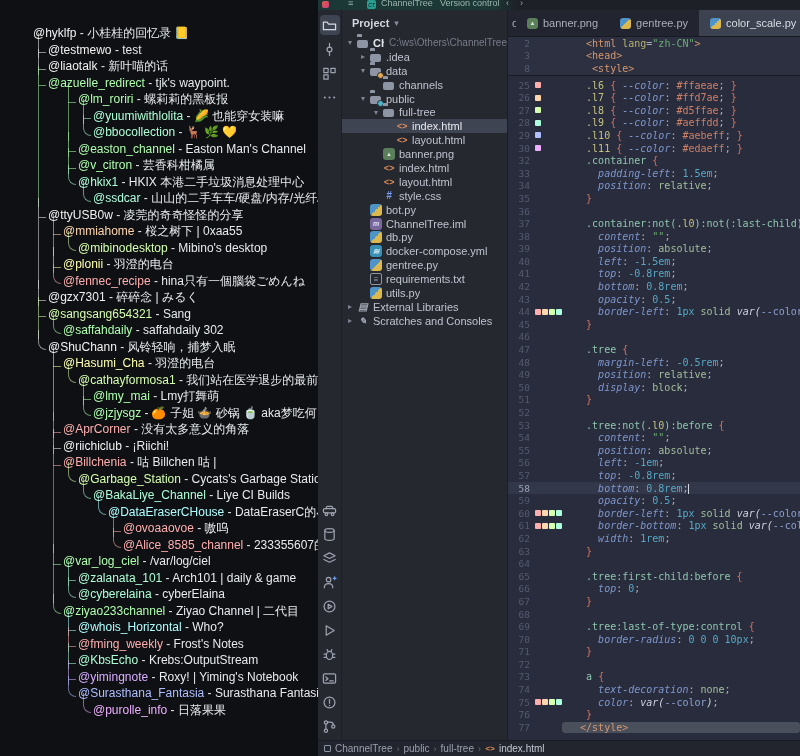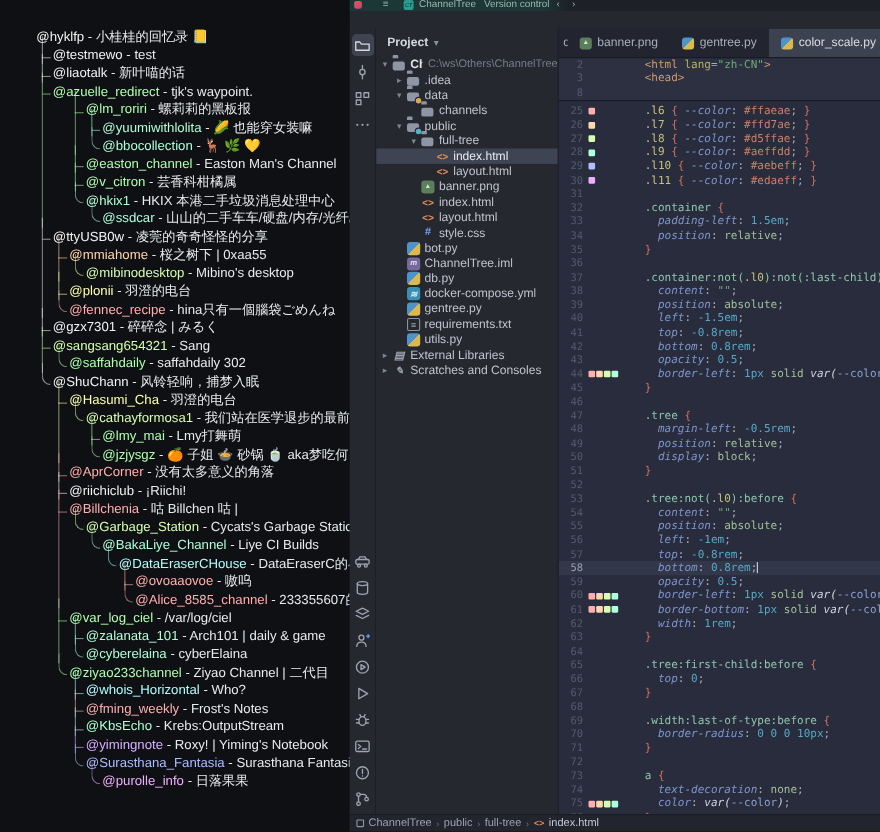--- a/index.html
+++ b/index.html
@@ -27,21 +27,21 @@
          background:#262830; color:#bdc1cc; }
   #titlebar { position:relative; height:10px; overflow:hidden;
               background:linear-gradient(90deg,#1c3836 0,#1c3836 175px,#1d2027 200px,#1d2027 100%);
               font-size:9px; color:#9eb4ae; }
   #titlebar span { position:absolute; top:-2px; }
   #tb-logo { position:absolute; left:4px; top:1px; width:7px; height:7px; border-radius:2px;
              background:linear-gradient(135deg,#e05a4e,#c9417e); }
   #tb-badge { position:absolute; left:49px; top:0; width:9px; height:9px; border-radius:2px;
               background:#2aa      ; background:#2a9d8f; color:#05211d; font-size:5px;
               text-align:center; line-height:10px; }
-  #ide-body { position:absolute; left:0; top:10px; right:0; bottom:16px; display:flex;margin-top:16px; }
+  #ide-body { position:absolute; left:0; top:10px; right:0; bottom:16px; display:flex; }
 
   
   #stripe { width:24px; background:#262830; border-right:1px solid #1d1f26; display:flex;
             flex-direction:column; align-items:center; padding:3px 0 2px; }
   .stripe-ic { width:20px; height:20px; margin:2px 0; border-radius:4px; display:flex;
                align-items:center; justify-content:center; cursor:pointer; }
   .stripe-ic.active { background:#3e4452; }
   .stripe-ic svg { stroke:#9da3b0; fill:none; stroke-width:1.3; stroke-linecap:round; stroke-linejoin:round; }
   .stripe-ic.active svg { stroke:#d5d9e2; }
   #stripe-spacer { flex:1; }
@@ -500,30 +500,29 @@
               <span>gentree.py</span>
             </div>
             <div class="tab active">
               <i class="fi fi-py"></i>
               <span>color_scale.py</span>
             </div>
           </div>
         <div id="sticky">
             <div class="crow"><span class="ln">2</span><span class="gsw"></span><span class="ctext" style="padding-left: 4ch;"><span class="tk-t">&lt;html</span><span class="tk-w"> </span><span class="tk-a">lang</span><span class="tk-pu">=</span><span class="tk-s">"zh-CN"</span><span class="tk-t">&gt;</span></span></div>
             <div class="crow"><span class="ln">3</span><span class="gsw"></span><span class="ctext" style="padding-left: 4ch;"><span class="tk-t">&lt;head&gt;</span></span></div>
-            <div class="crow"><span class="ln">8</span><span class="gsw"></span></div>
+            <div class="crow"><span class="ln">8</span><span class="gsw"></span><span class="ctext" style="padding-left: 5ch;"><span class="tk-t">&lt;style&gt;</span></span></div>
           </div>
         <div id="code" style="padding-top:3px">
             <div class="crow"><span class="ln">25</span><span class="gsw"><i style="background: rgb(255, 174, 174);"></i></span><span class="ctext" style="padding-left: 4ch;"><span class="tk-cl">.l6</span><span class="tk-w"> </span><span class="tk-b">{</span><span class="tk-w"> </span><span class="tk-p">--color</span><span class="tk-pu">:</span><span class="tk-w"> </span><span class="tk-h">#ffaeae</span><span class="tk-pu">;</span><span class="tk-w"> </span><span class="tk-b">}</span></span></div>
             <div class="crow"><span class="ln">26</span><span class="gsw"><i style="background: rgb(255, 215, 174);"></i></span><span class="ctext" style="padding-left: 4ch;"><span class="tk-cl">.l7</span><span class="tk-w"> </span><span class="tk-b">{</span><span class="tk-w"> </span><span class="tk-p">--color</span><span class="tk-pu">:</span><span class="tk-w"> </span><span class="tk-h">#ffd7ae</span><span class="tk-pu">;</span><span class="tk-w"> </span><span class="tk-b">}</span></span></div>
             <div class="crow"><span class="ln">27</span><span class="gsw"><i style="background: rgb(213, 255, 174);"></i></span><span class="ctext" style="padding-left: 4ch;"><span class="tk-cl">.l8</span><span class="tk-w"> </span><span class="tk-b">{</span><span class="tk-w"> </span><span class="tk-p">--color</span><span class="tk-pu">:</span><span class="tk-w"> </span><span class="tk-h">#d5ffae</span><span class="tk-pu">;</span><span class="tk-w"> </span><span class="tk-b">}</span></span></div>
             <div class="crow"><span class="ln">28</span><span class="gsw"><i style="background: rgb(174, 255, 221);"></i></span><span class="ctext" style="padding-left: 4ch;"><span class="tk-cl">.l9</span><span class="tk-w"> </span><span class="tk-b">{</span><span class="tk-w"> </span><span class="tk-p">--color</span><span class="tk-pu">:</span><span class="tk-w"> </span><span class="tk-h">#aeffdd</span><span class="tk-pu">;</span><span class="tk-w"> </span><span class="tk-b">}</span></span></div>
             <div class="crow"><span class="ln">29</span><span class="gsw"><i style="background: rgb(174, 190, 255);"></i></span><span class="ctext" style="padding-left: 4ch;"><span class="tk-cl">.l10</span><span class="tk-w"> </span><span class="tk-b">{</span><span class="tk-w"> </span><span class="tk-p">--color</span><span class="tk-pu">:</span><span class="tk-w"> </span><span class="tk-h">#aebeff</span><span class="tk-pu">;</span><span class="tk-w"> </span><span class="tk-b">}</span></span></div>
             <div class="crow"><span class="ln">30</span><span class="gsw"><i style="background: rgb(237, 174, 255);"></i></span><span class="ctext" style="padding-left: 4ch;"><span class="tk-cl">.l11</span><span class="tk-w"> </span><span class="tk-b">{</span><span class="tk-w"> </span><span class="tk-p">--color</span><span class="tk-pu">:</span><span class="tk-w"> </span><span class="tk-h">#edaeff</span><span class="tk-pu">;</span><span class="tk-w"> </span><span class="tk-b">}</span></span></div>
-            <div class="crow"><span class="ln">31</span><span class="gsw"></span><span class="ctext" style="padding-left: 0ch;"></span></div>
             <div class="crow"><span class="ln">32</span><span class="gsw"></span><span class="ctext" style="padding-left: 4ch;"><span class="tk-sel">.container</span><span class="tk-w"> </span><span class="tk-b">{</span></span></div>
             <div class="crow"><span class="ln">33</span><span class="gsw"></span><span class="ctext" style="padding-left: 6ch;"><span class="tk-p">padding-left</span><span class="tk-pu">:</span><span class="tk-w"> </span><span class="tk-n">1.5em</span><span class="tk-pu">;</span></span></div>
             <div class="crow"><span class="ln">34</span><span class="gsw"></span><span class="ctext" style="padding-left: 6ch;"><span class="tk-p">position</span><span class="tk-pu">:</span><span class="tk-w"> </span><span class="tk-v">relative</span><span class="tk-pu">;</span></span></div>
             <div class="crow"><span class="ln">35</span><span class="gsw"></span><span class="ctext" style="padding-left: 4ch;"><span class="tk-b">}</span></span></div>
             <div class="crow"><span class="ln">36</span><span class="gsw"></span><span class="ctext" style="padding-left: 0ch;"></span></div>
             <div class="crow"><span class="ln">37</span><span class="gsw"></span><span class="ctext" style="padding-left: 4ch;"><span class="tk-sel">.container:not(</span><span class="tk-cl">.l0</span><span class="tk-sel">):not(:last-child):before</span></span></div>
             <div class="crow"><span class="ln">38</span><span class="gsw"></span><span class="ctext" style="padding-left: 6ch;"><span class="tk-p">content</span><span class="tk-pu">:</span><span class="tk-w"> </span><span class="tk-s">""</span><span class="tk-pu">;</span></span></div>
             <div class="crow"><span class="ln">39</span><span class="gsw"></span><span class="ctext" style="padding-left: 6ch;"><span class="tk-p">position</span><span class="tk-pu">:</span><span class="tk-w"> </span><span class="tk-v">absolute</span><span class="tk-pu">;</span></span></div>
             <div class="crow"><span class="ln">40</span><span class="gsw"></span><span class="ctext" style="padding-left: 6ch;"><span class="tk-p">left</span><span class="tk-pu">:</span><span class="tk-w"> </span><span class="tk-n">-1.5em</span><span class="tk-pu">;</span></span></div>
             <div class="crow"><span class="ln">41</span><span class="gsw"></span><span class="ctext" style="padding-left: 6ch;"><span class="tk-p">top</span><span class="tk-pu">:</span><span class="tk-w"> </span><span class="tk-n">-0.8rem</span><span class="tk-pu">;</span></span></div>
@@ -547,21 +546,21 @@
             <div class="crow"><span class="ln">59</span><span class="gsw"></span><span class="ctext" style="padding-left: 6ch;"><span class="tk-p">opacity</span><span class="tk-pu">:</span><span class="tk-w"> </span><span class="tk-n">0.5</span><span class="tk-pu">;</span></span></div>
             <div class="crow"><span class="ln">60</span><span class="gsw"><i style="background: rgb(255, 174, 174);"></i><i style="background: rgb(255, 215, 174);"></i><i style="background: rgb(213, 255, 174);"></i><i style="background: rgb(174, 255, 221);"></i></span><span class="ctext" style="padding-left: 6ch;"><span class="tk-p">border-left</span><span class="tk-pu">:</span><span class="tk-w"> </span><span class="tk-n">1px</span><span class="tk-w"> </span><span class="tk-v">solid</span><span class="tk-w"> </span><span class="tk-var">var(</span><span class="tk-cp">--color</span></span></div>
             <div class="crow"><span class="ln">61</span><span class="gsw"><i style="background: rgb(255, 174, 174);"></i><i style="background: rgb(255, 215, 174);"></i><i style="background: rgb(213, 255, 174);"></i><i style="background: rgb(174, 255, 221);"></i></span><span class="ctext" style="padding-left: 6ch;"><span class="tk-p">border-bottom</span><span class="tk-pu">:</span><span class="tk-w"> </span><span class="tk-n">1px</span><span class="tk-w"> </span><span class="tk-v">solid</span><span class="tk-w"> </span><span class="tk-var">var(</span><span class="tk-cp">--color</span></span></div>
             <div class="crow"><span class="ln">62</span><span class="gsw"></span><span class="ctext" style="padding-left: 6ch;"><span class="tk-p">width</span><span class="tk-pu">:</span><span class="tk-w"> </span><span class="tk-n">1rem</span><span class="tk-pu">;</span></span></div>
             <div class="crow"><span class="ln">63</span><span class="gsw"></span><span class="ctext" style="padding-left: 4ch;"><span class="tk-b">}</span></span></div>
             <div class="crow"><span class="ln">64</span><span class="gsw"></span><span class="ctext" style="padding-left: 0ch;"></span></div>
             <div class="crow"><span class="ln">65</span><span class="gsw"></span><span class="ctext" style="padding-left: 4ch;"><span class="tk-sel">.tree:first-child:before</span><span class="tk-w"> </span><span class="tk-b">{</span></span></div>
             <div class="crow"><span class="ln">66</span><span class="gsw"></span><span class="ctext" style="padding-left: 6ch;"><span class="tk-p">top</span><span class="tk-pu">:</span><span class="tk-w"> </span><span class="tk-n">0</span><span class="tk-pu">;</span></span></div>
             <div class="crow"><span class="ln">67</span><span class="gsw"></span><span class="ctext" style="padding-left: 4ch;"><span class="tk-b">}</span></span></div>
             <div class="crow"><span class="ln">68</span><span class="gsw"></span><span class="ctext" style="padding-left: 0ch;"></span></div>
-            <div class="crow"><span class="ln">69</span><span class="gsw"></span><span class="ctext" style="padding-left: 4ch;"><span class="tk-sel">.width:last-of-type:before</span><span class="tk-w"> </span><span class="tk-b">{</span></span></div>
+            <div class="crow"><span class="ln">69</span><span class="gsw"></span><span class="ctext" style="padding-left: 4ch;"><span class="tk-sel">.tree:last-of-type:control</span><span class="tk-w"> </span><span class="tk-b">{</span></span></div>
             <div class="crow"><span class="ln">70</span><span class="gsw"></span><span class="ctext" style="padding-left: 6ch;"><span class="tk-p">border-radius</span><span class="tk-pu">:</span><span class="tk-w"> </span><span class="tk-n">0 0 0 10px</span><span class="tk-pu">;</span></span></div>
             <div class="crow"><span class="ln">71</span><span class="gsw"></span><span class="ctext" style="padding-left: 4ch;"><span class="tk-b">}</span></span></div>
             <div class="crow"><span class="ln">72</span><span class="gsw"></span><span class="ctext" style="padding-left: 0ch;"></span></div>
             <div class="crow"><span class="ln">73</span><span class="gsw"></span><span class="ctext" style="padding-left: 4ch;"><span class="tk-sel">a</span><span class="tk-w"> </span><span class="tk-b">{</span></span></div>
             <div class="crow"><span class="ln">74</span><span class="gsw"></span><span class="ctext" style="padding-left: 6ch;"><span class="tk-p">text-decoration</span><span class="tk-pu">:</span><span class="tk-w"> </span><span class="tk-v">none</span><span class="tk-pu">;</span></span></div>
             <div class="crow"><span class="ln">75</span><span class="gsw"><i style="background: rgb(255, 174, 174);"></i><i style="background: rgb(255, 215, 174);"></i><i style="background: rgb(213, 255, 174);"></i><i style="background: rgb(174, 255, 221);"></i></span><span class="ctext" style="padding-left: 6ch;"><span class="tk-p">color</span><span class="tk-pu">:</span><span class="tk-w"> </span><span class="tk-var">var(</span><span class="tk-cp">--color</span><span class="tk-var">)</span><span class="tk-pu">;</span></span></div>
             <div class="crow"><span class="ln">76</span><span class="gsw"></span><span class="ctext" style="padding-left: 4ch;"><span class="tk-b">}</span></span></div>
             <div class="crow band"><span class="ln">77</span><span class="gsw"></span><span class="ctext" style="padding-left: 3ch;"><span class="tk-t">&lt;/style&gt;</span></span></div>
           </div>
       </div>

